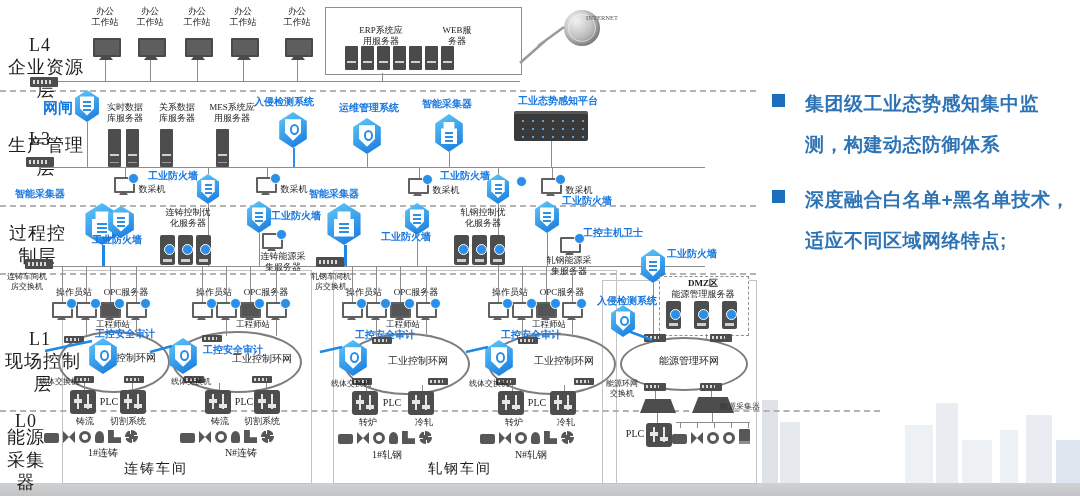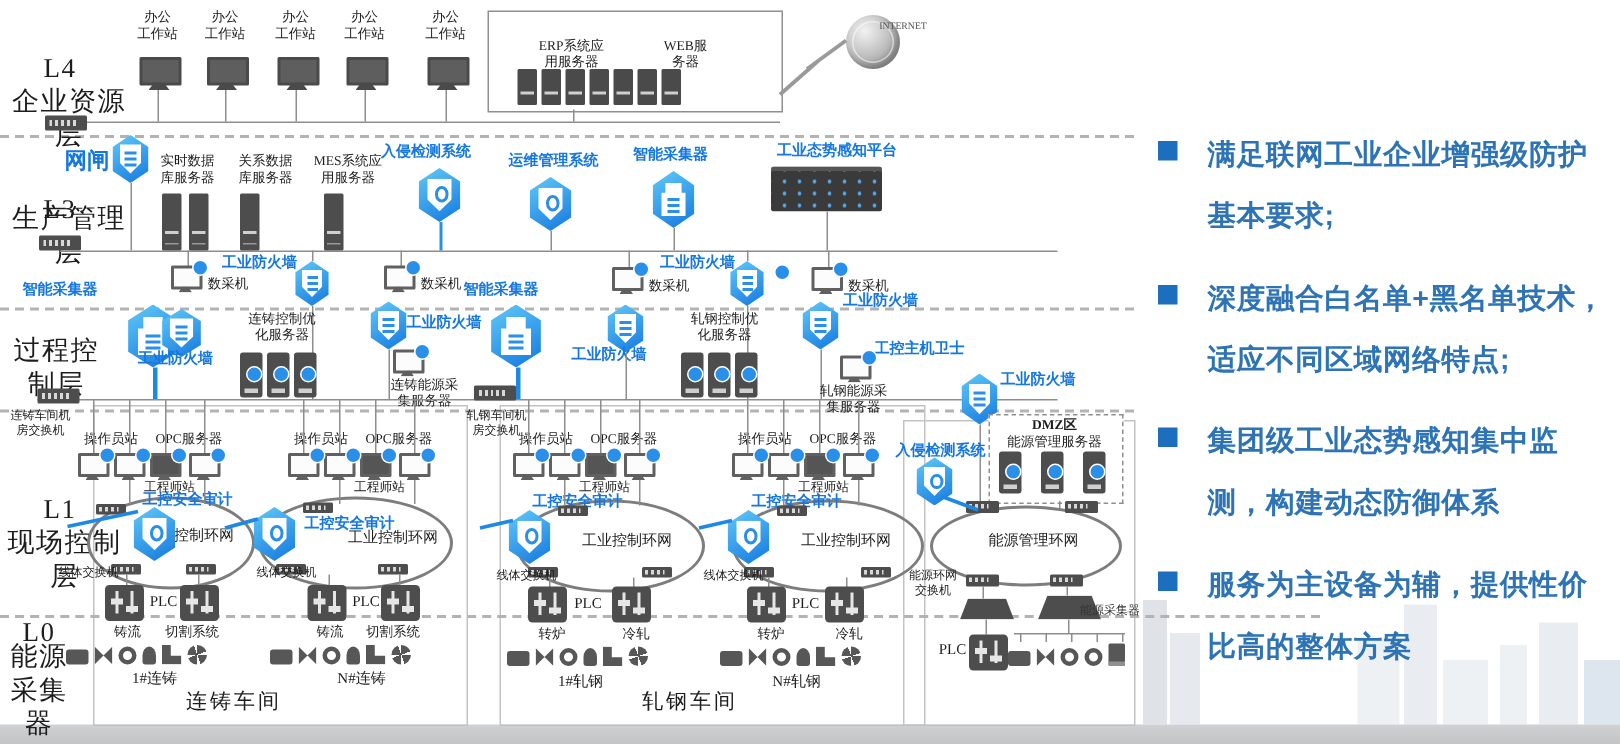--- a/index.html
+++ b/index.html
@@ -531,29 +531,21 @@
     <line x1="45" y1="351" x2="92" y2="341" stroke="#1e88e5" stroke-width="2.5"></line>
     <line x1="150" y1="352" x2="172" y2="346" stroke="#1e88e5" stroke-width="2.5"></line>
     <line x1="320" y1="352" x2="342" y2="347" stroke="#1e88e5" stroke-width="2.5"></line>
     <line x1="466" y1="352" x2="488" y2="347" stroke="#1e88e5" stroke-width="2.5"></line>
     <line x1="628" y1="331" x2="652" y2="340" stroke="#1e88e5" stroke-width="2.5"></line>
   </svg>
 
   <div class="panel">
     <div class="bullet">
       <span class="sq"></span>
-      <p>满足联网工业企业增强级防护基本要求;</p>
+      <p>集团级工业态势感知集中监测，构建动态防御体系</p>
     </div>
     <div class="bullet">
       <span class="sq"></span>
       <p>深度融合白名单+黑名单技术，适应不同区域网络特点;</p>
     </div>
-    <div class="bullet">
-      <span class="sq"></span>
-      <p>集团级工业态势感知集中监测，构建动态防御体系</p>
-    </div>
-    <div class="bullet">
-      <span class="sq"></span>
-      <p>服务为主设备为辅，提供性价比高的整体方案</p>
-    </div>
   </div>
 
 </div>
 
 </body></html>

